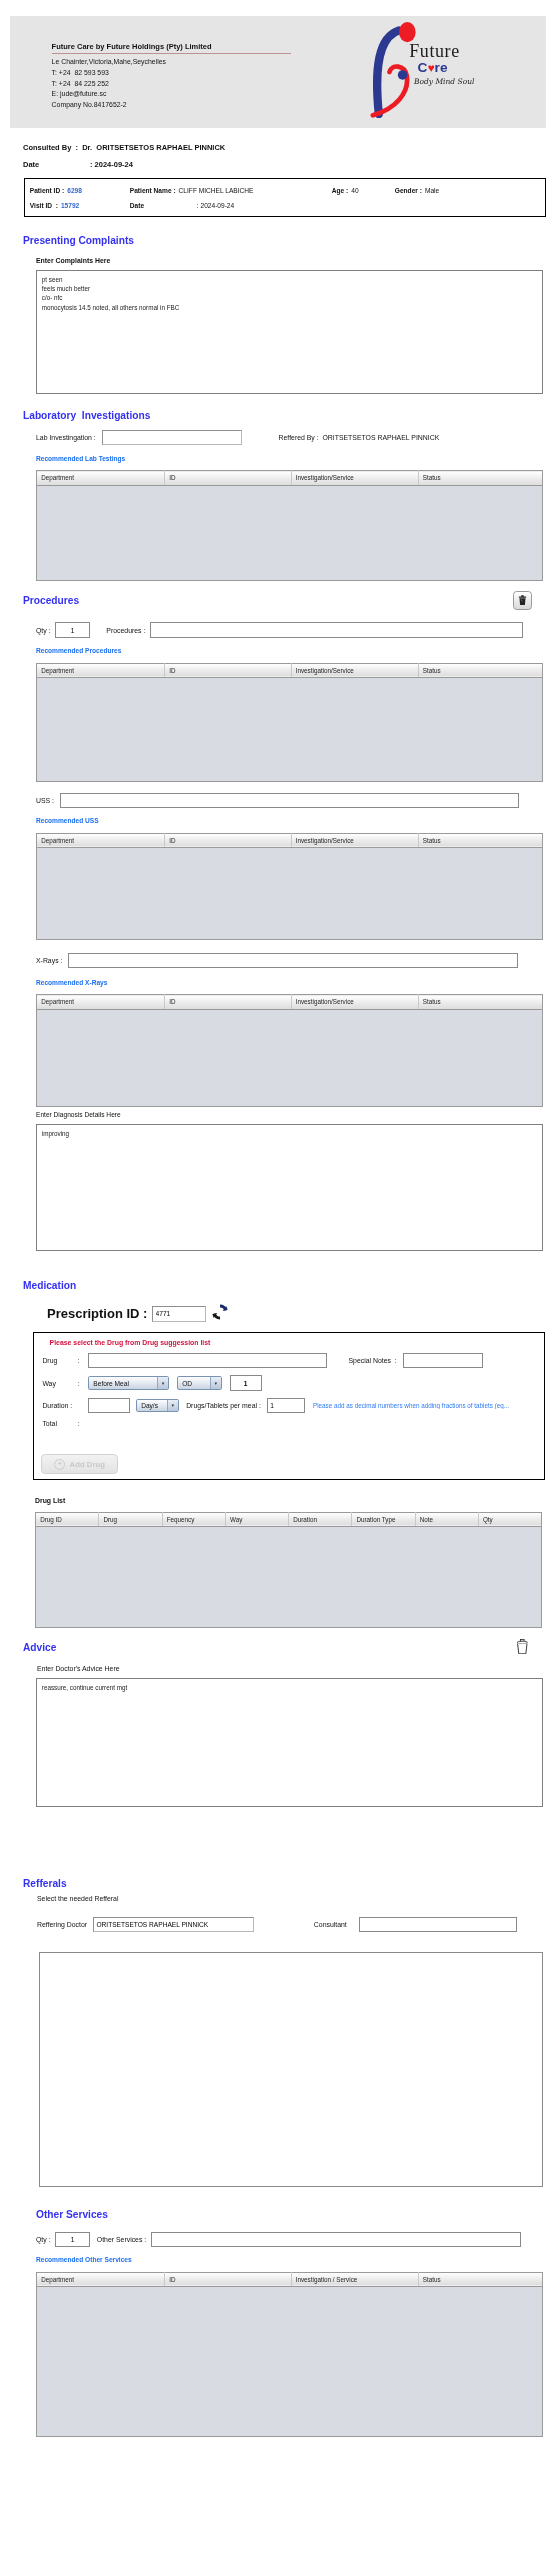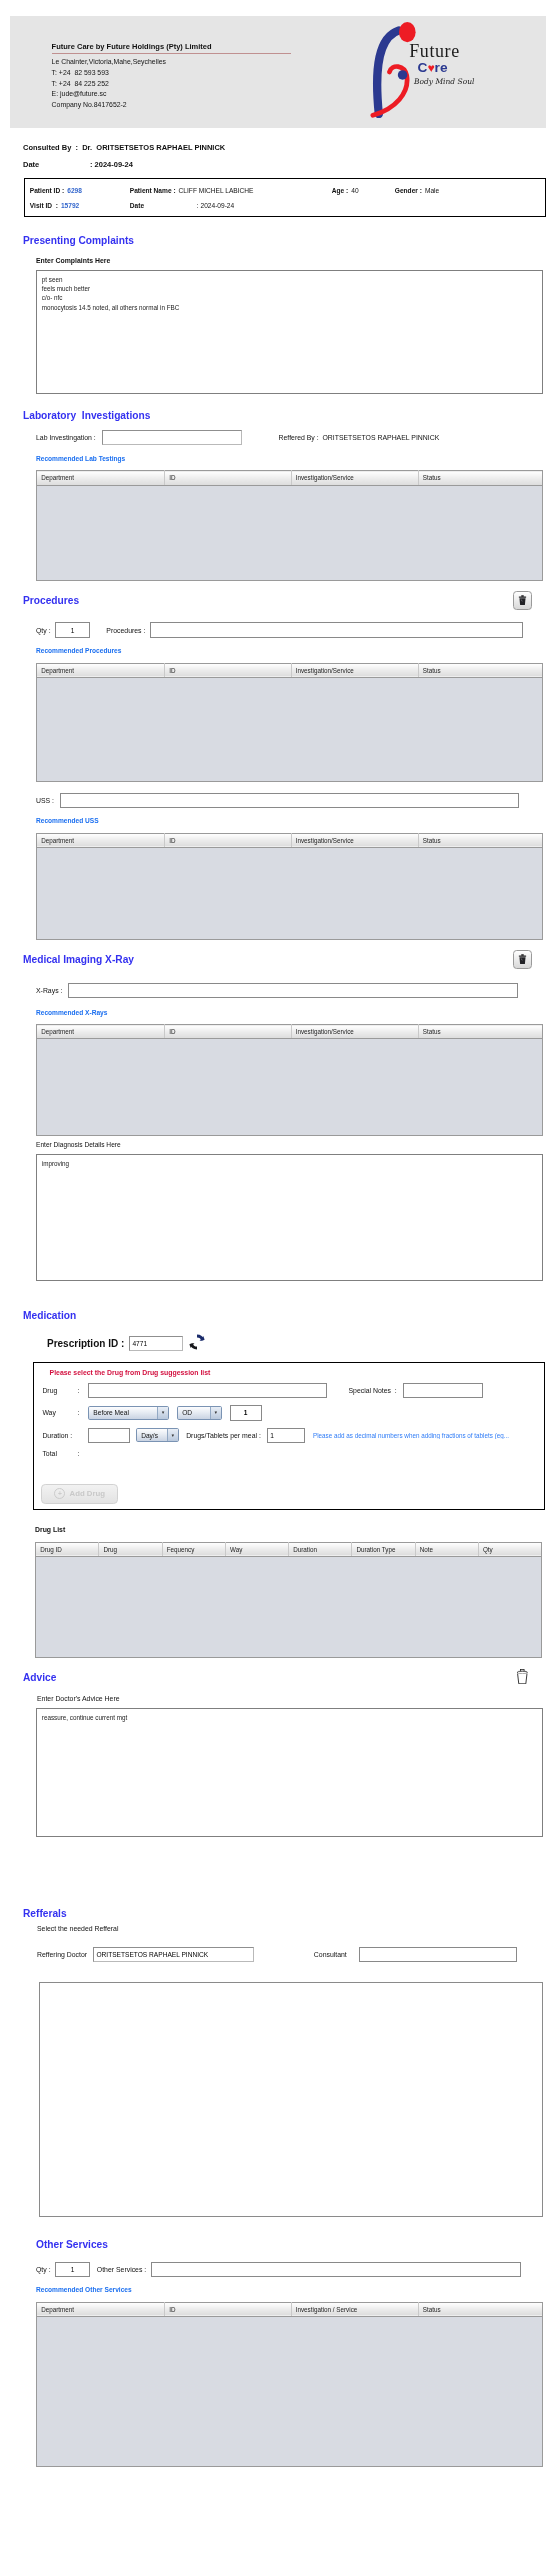--- a/index.html
+++ b/index.html
@@ -59,21 +59,21 @@
   .grid th:last-child{border-right:none;}
   .grid td.grid-body{background:#d8dbe2;padding:0;}
 
   .trash-btn{width:19px;height:19px;border:0.6px solid #9a9a9a;border-radius:3.6px;
              background:linear-gradient(#ffffff,#d8d8d8);display:flex;align-items:center;
              justify-content:center;cursor:pointer;}
   .trash-plain{width:19px;height:19px;display:flex;align-items:center;justify-content:center;cursor:pointer;background:none;border:none;}
 
   
   .presc-row{display:flex;align-items:center;margin:13px 0 0 39px;}
-  .presc-lbl{font-weight:bold;font-size:10px;padding-left:8px;}
+  .presc-lbl{font-weight:bold;font-size:13px;padding-left:8px;}
   .refresh-btn{margin-left:6px;border:none;background:none;cursor:pointer;padding:0;display:flex;}
   .med-panel{margin:8.4px 10.8px 0 33px;border:1.2px solid #000;height:148px;padding:4.8px 7.2px;box-sizing:border-box;position:relative;}
   .warn{color:#d3103f;font-weight:bold;font-size:6.9px;margin:1.2px 0 0 8.4px;}
   .m-row{display:flex;align-items:center;margin:7.2px 0 0 1.2px;}
   .m-lbl{width:35px;font-size:6.9px;}
   .m-colon{width:10.8px;}
   .combo{display:flex;align-items:center;justify-content:space-between;height:13.7px;border:0.6px solid #7a93b3;
          border-radius:1.8px;background:linear-gradient(#fdfdfe,#e7ecf3 45%,#c9d3e2);padding-left:4.2px;
          box-sizing:border-box;cursor:pointer;}
   .combo-text{font-size:6.6px;color:#111;}
@@ -261,31 +261,20 @@
       <th>Status</th>
     </tr>
       </thead>
     <tbody>
         <tr>
           <td colspan="4" class="grid-body" style="height:91px;"></td>
         </tr>
       </tbody>
   </table>
 
-  <div class="title-row">
-    <div class="sec-title">Medical Imaging X-Ray</div>
-    <button class="trash-btn">
-      <span><svg width="9" height="10.2" viewBox="0 0 15 17">
-            <rect x="5.2" y="0.4" width="4.6" height="2.4" rx="1" fill="#1d1d1f"></rect>
-            <rect x="1.2" y="2.3" width="12.6" height="2.4" rx="1.2" fill="#1d1d1f"></rect>
-            <path d="M2.4 5.4 h10.2 l-1.1 11.2 h-8 z" fill="#232327"></path>
-            <path d="M5.3 7.3 q0.4 3.4 2.4 3.1" stroke="#8a8a92" stroke-width="0.9" fill="none"></path>
-          </svg></span>
-    </button>
-  </div>
   <div class="frow" style="margin-top:13px;">
     <span style="font-size:6.9px;">X-Rays :</span>
     <input class="ipt" style="width: 443px; margin-left: 6px;" value="">
   </div>
   <div class="sub-link" style="margin-top:10.8px;">Recommended X-Rays</div>
   <table class="grid">
     <colgroup>
         <col style="width:25.3%">
         <col style="width:25%">
         <col style="width:25.1%">

